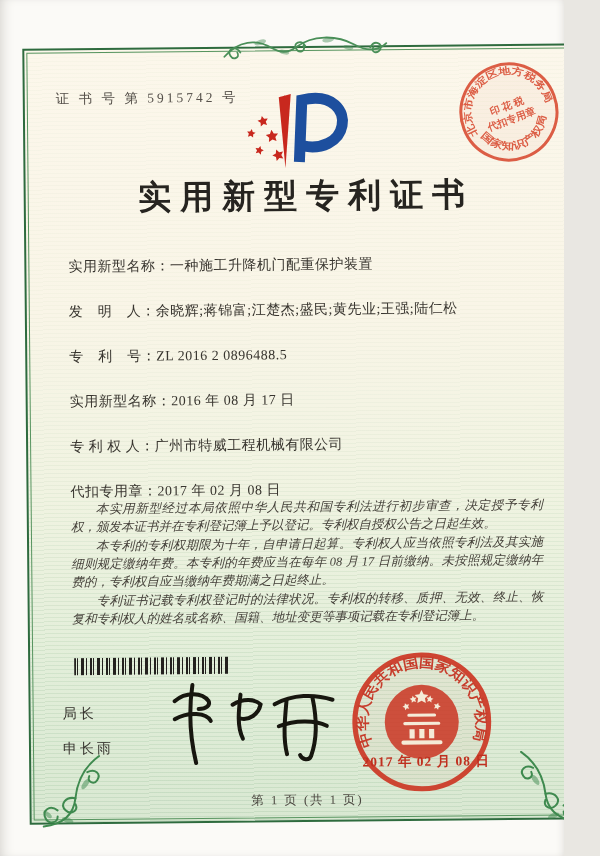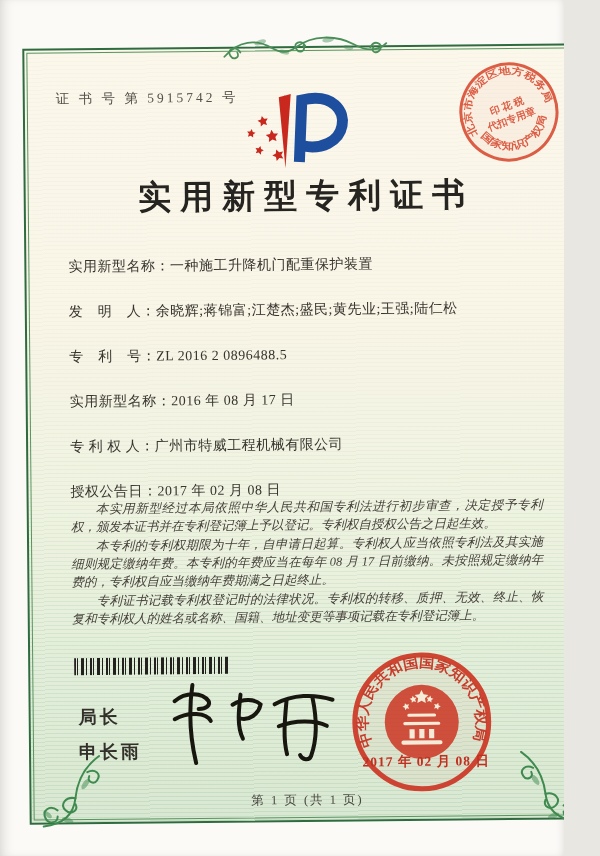--- a/index.html
+++ b/index.html
@@ -22,21 +22,21 @@
          color:#262420;letter-spacing:9px;text-indent:9px;}
   .fields{left:42px;top:206px;right:40px;color:#38352f;font-size:14px;}
   .frow{display:flex;margin-bottom:24px;line-height:21px;letter-spacing:.5px;white-space:pre;}
   .frow .lab{flex:0 0 auto;}
   .frow .val{flex:0 0 auto;}
   .bodytext{left:42px;top:450px;width:472px;color:#45413a;font-size:12.5px;line-height:18px;
             text-align:justify;font-style:italic;}
   .bodytext p{margin:0 0 1px 0;text-indent:2em;}
   .barcode{left:44px;top:608px;width:155px;height:17px;
            background:repeating-linear-gradient(90deg,#23211e 0 2px,rgba(0,0,0,0) 2px 3px,#23211e 3px 4px,rgba(0,0,0,0) 4px 7px,#23211e 7px 10px,rgba(0,0,0,0) 10px 12px,#23211e 12px 13px,rgba(0,0,0,0) 13px 16px);}
-  .officer{left:48px;font-size:18px;color:#33302b;letter-spacing:3px;font-weight:bold;}
+  .officer{left:32px;font-size:14px;color:#33302b;letter-spacing:3px;}
   .footer{left:0;top:744px;width:100%;text-align:center;font-size:12.5px;color:#4a463f;letter-spacing:2px;}
   .sig{left:132px;top:622px;width:180px;height:105px;}
   .seal{left:319px;top:603px;width:144px;height:144px;opacity:.94;}
   .sealdate{left:318px;top:706px;width:154px;text-align:center;color:#c02f1f;font-weight:bold;
             font-size:13.5px;letter-spacing:1px;}
   .taxstamp{left:432px;top:14px;width:104px;height:104px;transform:rotate(-20deg);opacity:.88;}
   .orn-top{left:196px;top:-16px;width:170px;height:34px;}
   .orn-bl{left:-4px;top:700px;width:80px;height:85px;}
   .orn-br{left:482px;top:700px;width:80px;height:85px;transform:scaleX(-1);}
   .logo{left:214px;top:40px;width:112px;height:86px;}
@@ -140,21 +140,21 @@
       </div>
       <div class="frow">
         <span class="lab">实用新型名称：</span>
         <span class="val">2016 年 08 月 17 日</span>
       </div>
       <div class="frow">
         <span class="lab">专 利 权 人：</span>
         <span class="val">广州市特威工程机械有限公司</span>
       </div>
       <div class="frow">
-        <span class="lab">授权公告日：</span>
+        <span class="lab">代扣专用章：</span>
         <span class="val">2017 年 02 月 08 日</span>
       </div>
     </div>
 
     <div class="abs bodytext">
       <p>本实用新型经过本局依照中华人民共和国专利法进行初步审查，决定授予专利权，颁发本证书并在专利登记簿上予以登记。专利权自授权公告之日起生效。</p>
       <p>本专利的专利权期限为十年，自申请日起算。专利权人应当依照专利法及其实施细则规定缴纳年费。本专利的年费应当在每年 08 月 17 日前缴纳。未按照规定缴纳年费的，专利权自应当缴纳年费期满之日起终止。</p>
       <p>专利证书记载专利权登记时的法律状况。专利权的转移、质押、无效、终止、恢复和专利权人的姓名或名称、国籍、地址变更等事项记载在专利登记簿上。</p>
     </div>
 

